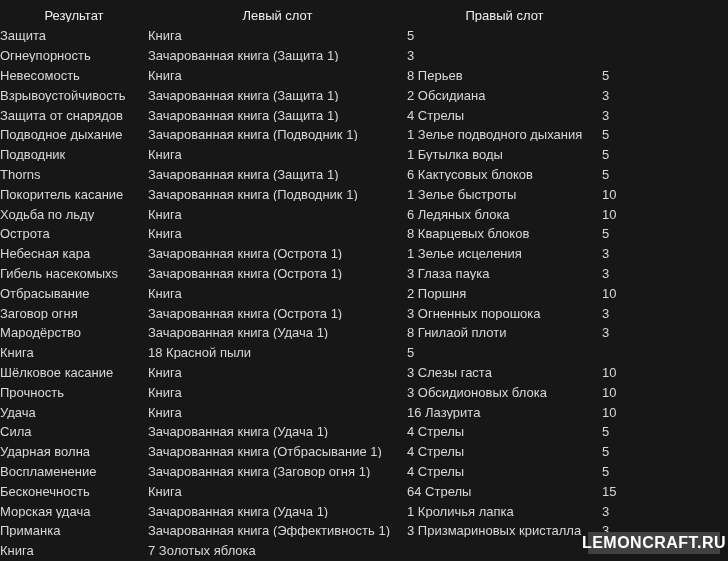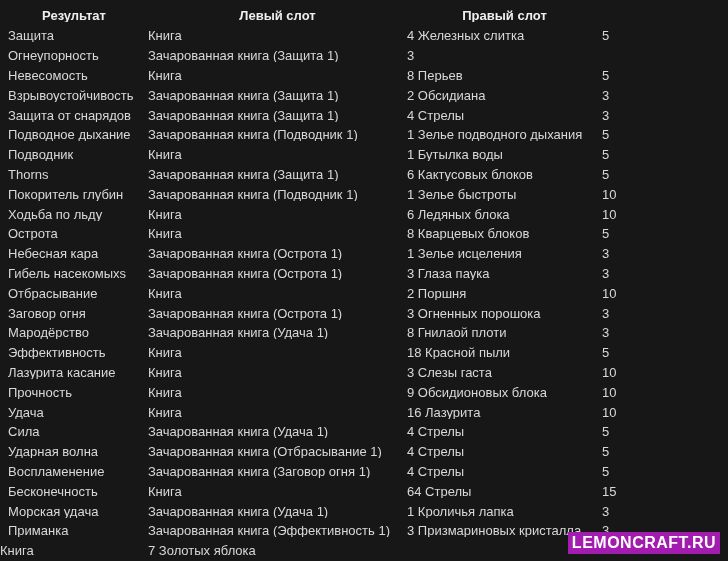--- a/index.html
+++ b/index.html
@@ -15,37 +15,37 @@
   }
   .table { padding-top: 4px; }
   .row {
     display: grid;
     grid-template-columns: 148px 259px 195px 126px;
     height: 19.8px;
     align-items: center;
   }
   .header-row {
     height: 22px;
-    font-weight: bold;
+    font-weight: normal;
     color: #eeeeee;
   }
   .header-row .cell { text-align: center; padding-left: 0; }
   .cell {
     white-space: nowrap;
     overflow: hidden;
     line-height: 1;
   }
-  .c1 { padding-left: 8px; }
+  .c1 { }
   .watermark {
     position: absolute;
     right: 8px;
     bottom: 7px;
-    width: 152px;
+    width: 132px;
     height: 22px;
-    background: #a21caf;
+    background: #404040;
     color: #ffffff;
     font-weight: bold;
     font-size: 16px;
     display: flex;
     align-items: center;
     justify-content: center;
     letter-spacing: 0.5px;
   }
 </style>
 </head>
@@ -54,21 +54,20 @@
 <div class="table">
   <div class="row header-row">
     <div class="cell c1">Результат</div>
     <div class="cell c2">Левый слот</div>
     <div class="cell c3">Правый слот</div>
   </div>
   <div id="rows-container">
       <div class="row">
         <div class="cell c1">Защита</div>
         <div class="cell c2">Книга</div>
-        <div class="cell c3">4 Железных слитка</div>
         <div class="cell c4">5</div>
       </div>
       <div class="row">
         <div class="cell c1">Огнеупорность</div>
         <div class="cell c2">Зачарованная книга (Защита 1)</div>
         <div class="cell c4">3</div>
       </div>
       <div class="row">
         <div class="cell c1">Невесомость</div>
         <div class="cell c2">Книга</div>
@@ -99,21 +98,21 @@
         <div class="cell c3">1 Бутылка воды</div>
         <div class="cell c4">5</div>
       </div>
       <div class="row">
         <div class="cell c1">Thorns</div>
         <div class="cell c2">Зачарованная книга (Защита 1)</div>
         <div class="cell c3">6 Кактусовых блоков</div>
         <div class="cell c4">5</div>
       </div>
       <div class="row">
-        <div class="cell c1">Покоритель глубин</div>
+        <div class="cell c1">Покоритель касание</div>
         <div class="cell c2">Зачарованная книга (Подводник 1)</div>
         <div class="cell c3">1 Зелье быстроты</div>
         <div class="cell c4">10</div>
       </div>
       <div class="row">
         <div class="cell c1">Ходьба по льду</div>
         <div class="cell c2">Книга</div>
         <div class="cell c3">6 Ледяных блока</div>
         <div class="cell c4">10</div>
       </div>
@@ -147,35 +146,34 @@
         <div class="cell c3">3 Огненных порошока</div>
         <div class="cell c4">3</div>
       </div>
       <div class="row">
         <div class="cell c1">Мародёрство</div>
         <div class="cell c2">Зачарованная книга (Удача 1)</div>
         <div class="cell c3">8 Гнилаой плоти</div>
         <div class="cell c4">3</div>
       </div>
       <div class="row">
-        <div class="cell c1">Эффективность</div>
         <div class="cell c2">Книга</div>
         <div class="cell c3">18 Красной пыли</div>
         <div class="cell c4">5</div>
       </div>
       <div class="row">
-        <div class="cell c1">Лазурита касание</div>
+        <div class="cell c1">Шёлковое касание</div>
         <div class="cell c2">Книга</div>
         <div class="cell c3">3 Слезы гаста</div>
         <div class="cell c4">10</div>
       </div>
       <div class="row">
         <div class="cell c1">Прочность</div>
         <div class="cell c2">Книга</div>
-        <div class="cell c3">9 Обсидионовых блока</div>
+        <div class="cell c3">3 Обсидионовых блока</div>
         <div class="cell c4">10</div>
       </div>
       <div class="row">
         <div class="cell c1">Удача</div>
         <div class="cell c2">Книга</div>
         <div class="cell c3">16 Лазурита</div>
         <div class="cell c4">10</div>
       </div>
       <div class="row">
         <div class="cell c1">Сила</div>

